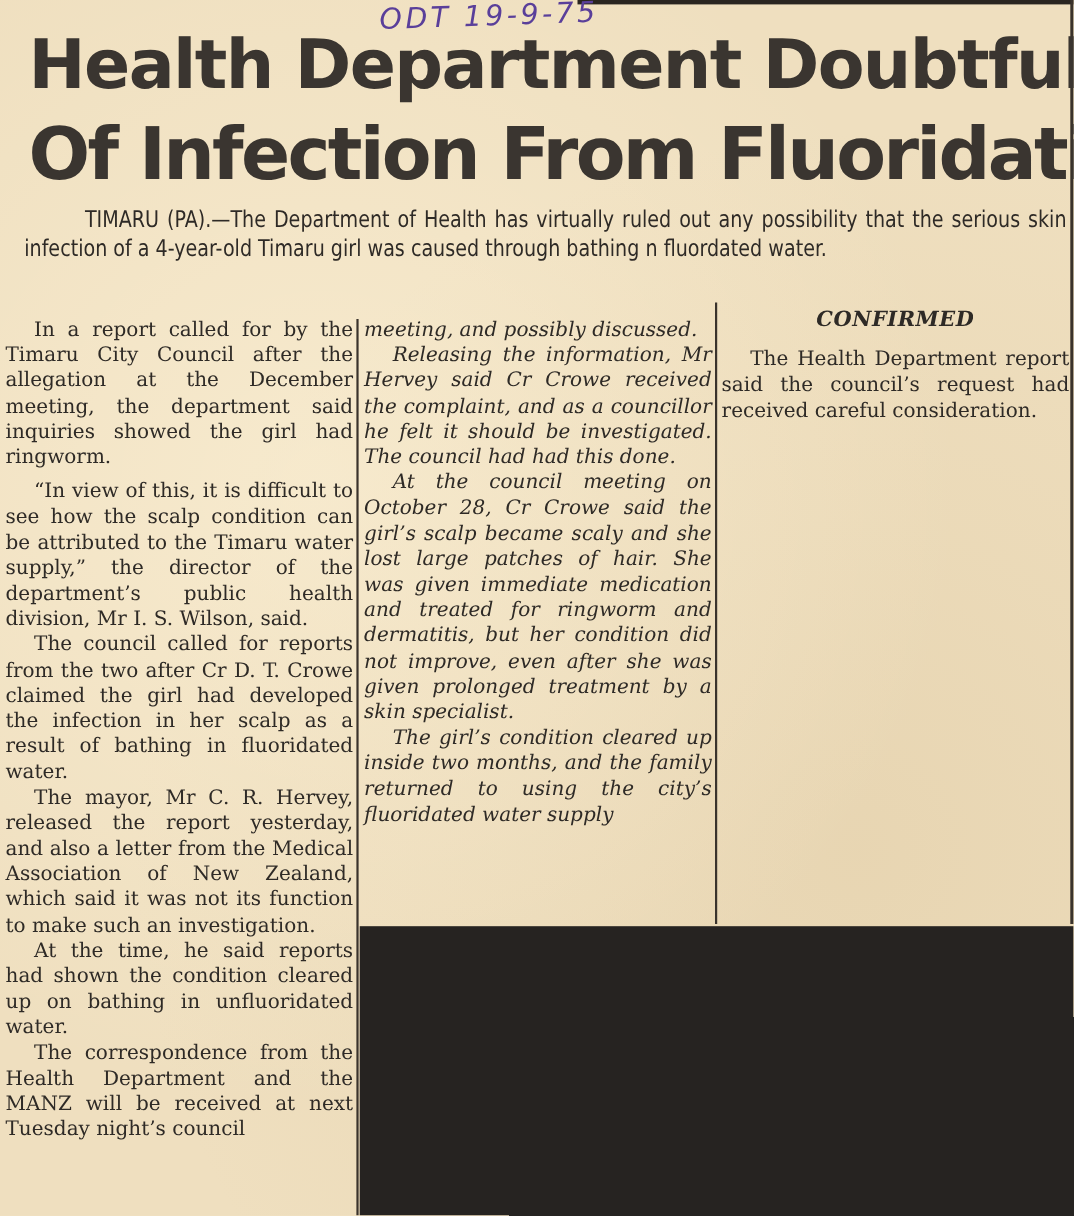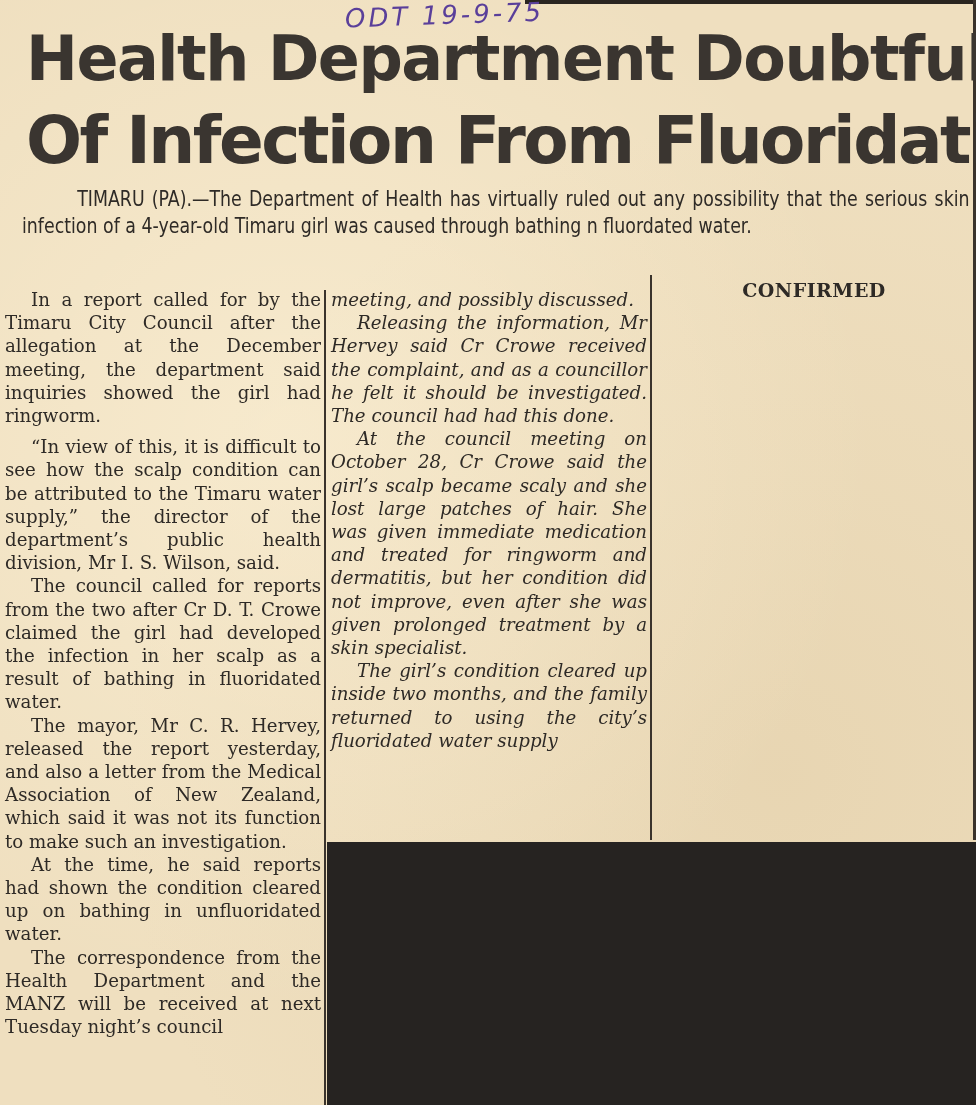--- a/index.html
+++ b/index.html
@@ -45,21 +45,21 @@
   .col {
     position:absolute;
     font-family:"DejaVu Serif", serif;
     font-size:18.2px; line-height:23.2px; color:#2e2a26;
     text-align:justify;
   }
   .col p { margin:0; text-indent:26px; }
   .col p.cont { text-indent:0; }
   .col .subhead {
     text-align:center; font-weight:bold; font-size:19px; letter-spacing:0.5px;
-    margin:6px 0 13px 0; text-indent:0;
+    margin:6px 0 13px 0; text-indent:0;font-style:italic;
   }
   .col1 { left:5px; top:288px; width:316px; }
   .col2 { left:331px; top:288px; width:316px;font-style:italic; }
   .col3 { left:656px; top:273px; width:316px; }
   .rule {
     position:absolute; width:1.5px; background:#3a332c;
   }
   .rule1 { left:324px; top:290px; height:815px; }
   .rule2 { left:650px; top:275px; height:565px; }
   .dark-block {
@@ -98,16 +98,17 @@
     <p class="cont">meeting, and possibly discussed.</p>
     <p>Releasing the information, Mr Hervey said Cr Crowe received the complaint, and as a councillor he felt it should be investigated. The council had had this done.</p>
     <p>At the council meeting on October 28, Cr Crowe said the girl’s scalp became scaly and she lost large patches of hair. She was given immediate medication and treated for ringworm and dermatitis, but her condition did not improve, even after she was given prolonged treatment by a skin specialist.</p>
     <p>The girl’s condition cleared up inside two months, and the family returned to using the city’s fluoridated water supply</p>
   </div>
 
   <div class="rule rule2"></div>
 
   <div class="col col3">
     <div class="subhead">CONFIRMED</div>
+    <p>The Health Department report said the council’s request had received careful consideration.</p>
   </div>
 
   <div class="dark-block"></div>
 </div>
 
 </body></html>

